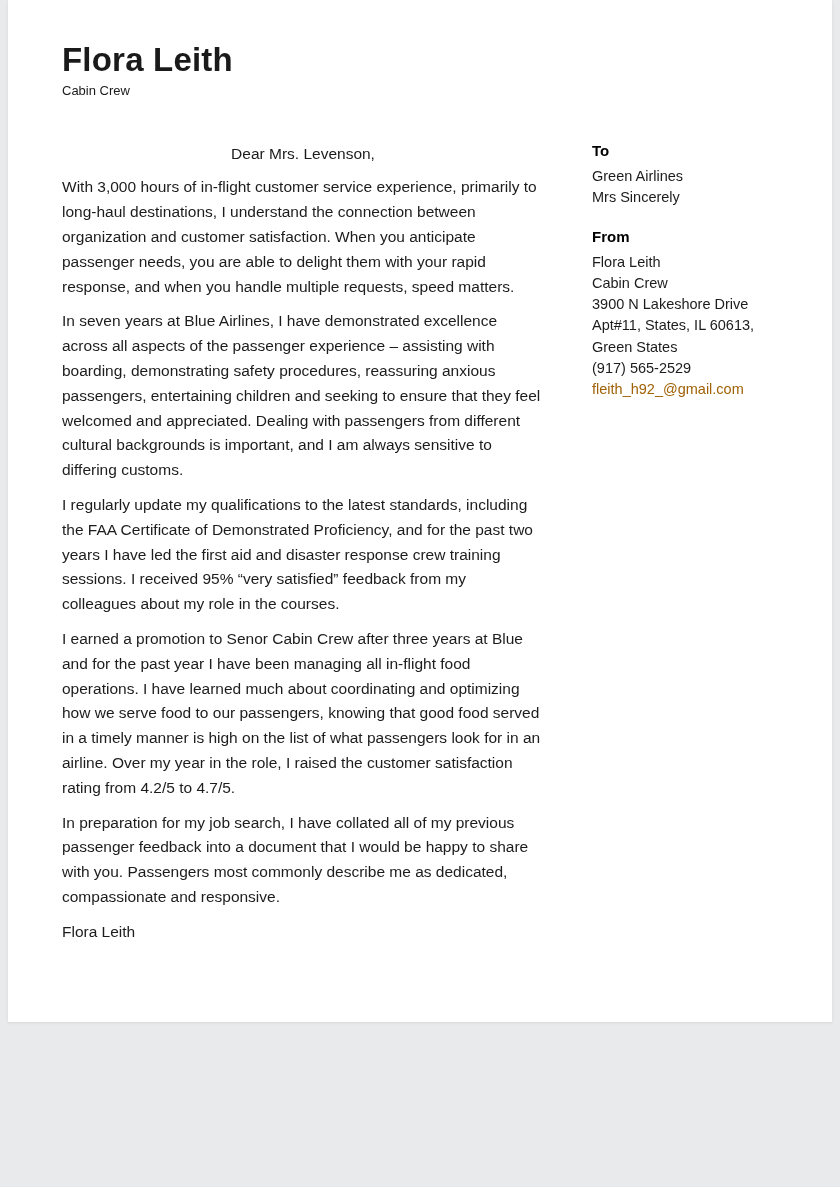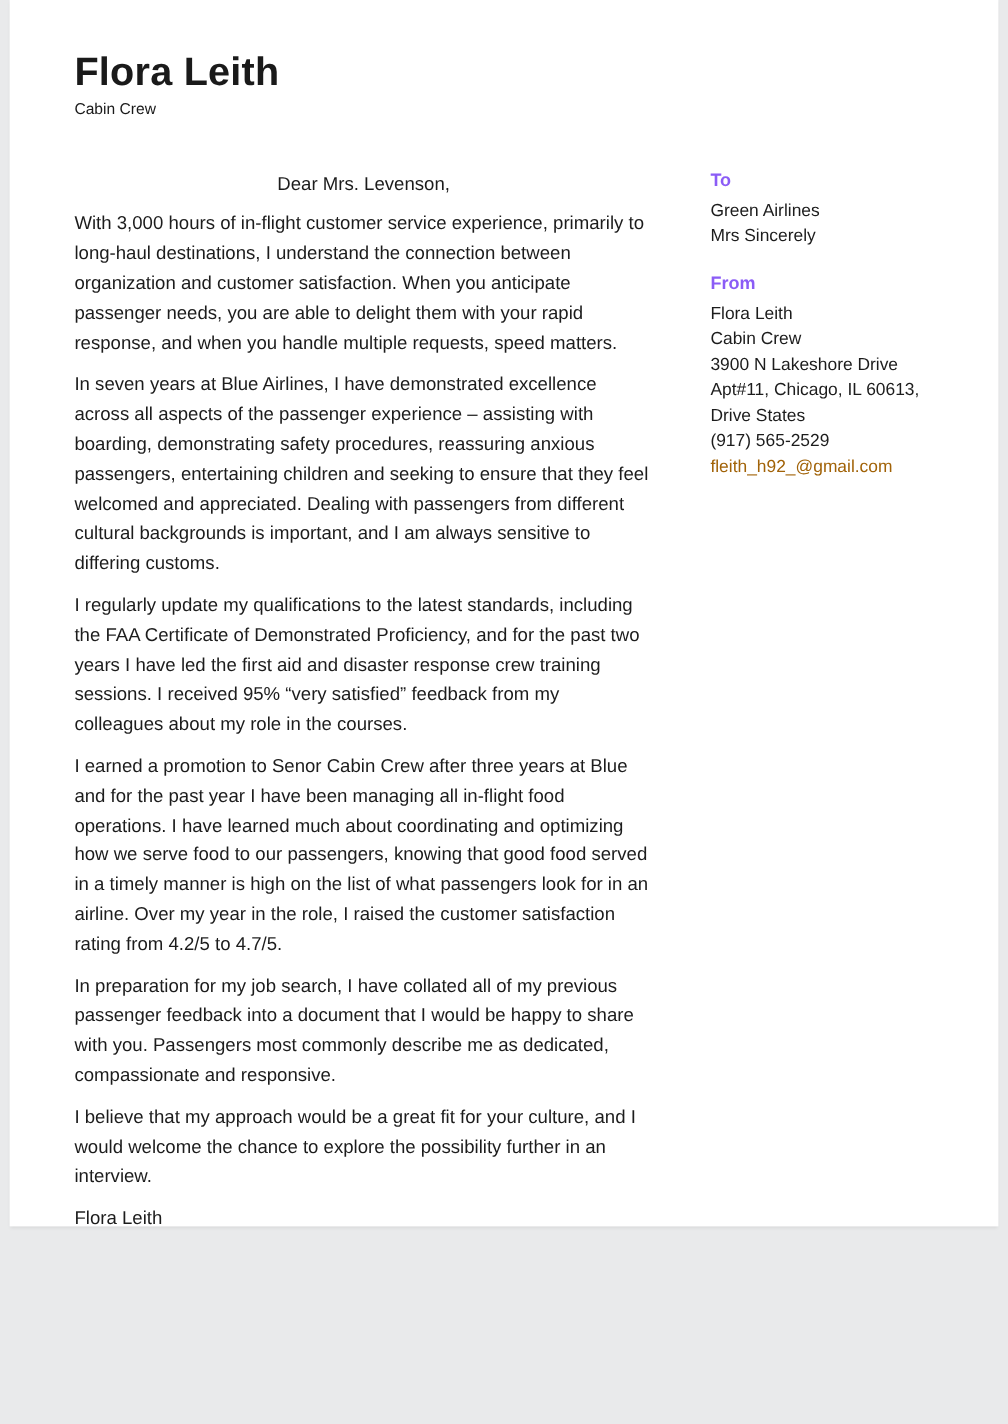--- a/index.html
+++ b/index.html
@@ -55,21 +55,21 @@
     margin-bottom: 9px;
   }
   .sidebar {
     width: 180px;
     margin-left: 48px;
     color: #1c1c1c;
   }
   .sidebar section h2 {
     font-size: 15px;
     font-weight: 700;
-    color: #8b5cf6;
+    color: #000000;
     margin-bottom: 7px;
   }
   .sidebar .line {
     font-size: 14.5px;
     line-height: 1.46;
   }
   .sidebar section + section {
     margin-top: 20px;
   }
   .sidebar a.email {
@@ -94,39 +94,38 @@
 
   <div class="content">
 
     <main class="letter">
       <p class="salutation">Dear Mrs. Levenson,</p>
       <p>With 3,000 hours of in-flight customer service experience, primarily to long-haul destinations, I understand the connection between organization and customer satisfaction. When you anticipate passenger needs, you are able to delight them with your rapid response, and when you handle multiple requests, speed matters.</p>
       <p>In seven years at Blue Airlines, I have demonstrated excellence across all aspects of the passenger experience – assisting with boarding, demonstrating safety procedures, reassuring anxious passengers, entertaining children and seeking to ensure that they feel welcomed and appreciated. Dealing with passengers from different cultural backgrounds is important, and I am always sensitive to differing customs.</p>
       <p>I regularly update my qualifications to the latest standards, including the FAA Certificate of Demonstrated Proficiency, and for the past two years I have led the first aid and disaster response crew training sessions. I received 95% “very satisfied” feedback from my colleagues about my role in the courses.</p>
       <p>I earned a promotion to Senor Cabin Crew after three years at Blue and for the past year I have been managing all in-flight food operations. I have learned much about coordinating and optimizing how we serve food to our passengers, knowing that good food served in a timely manner is high on the list of what passengers look for in an airline. Over my year in the role, I raised the customer satisfaction rating from 4.2/5 to 4.7/5.</p>
       <p>In preparation for my job search, I have collated all of my previous passenger feedback into a document that I would be happy to share with you. Passengers most commonly describe me as dedicated, compassionate and responsive.</p>
-      <p>I believe that my approach would be a great fit for your culture, and I would welcome the chance to explore the possibility further in an interview.</p>
       <p>Flora Leith</p>
     </main>
 
     <aside class="sidebar">
 
       <section>
         <h2>To</h2>
         <div class="line">Green Airlines</div>
         <div class="line">Mrs Sincerely</div>
       </section>
 
       <section>
         <h2>From</h2>
         <div class="line">Flora Leith</div>
         <div class="line">Cabin Crew</div>
         <div class="line">3900 N Lakeshore Drive</div>
-        <div class="line">Apt#11, Chicago, IL 60613,</div>
-        <div class="line">Drive States</div>
+        <div class="line">Apt#11, States, IL 60613,</div>
+        <div class="line">Green States</div>
         <div class="line">(917) 565-2529</div>
         <a class="email" href="#">fleith_h92_@gmail.com</a>
       </section>
 
     </aside>
 
   </div>
 
 </div>
 

